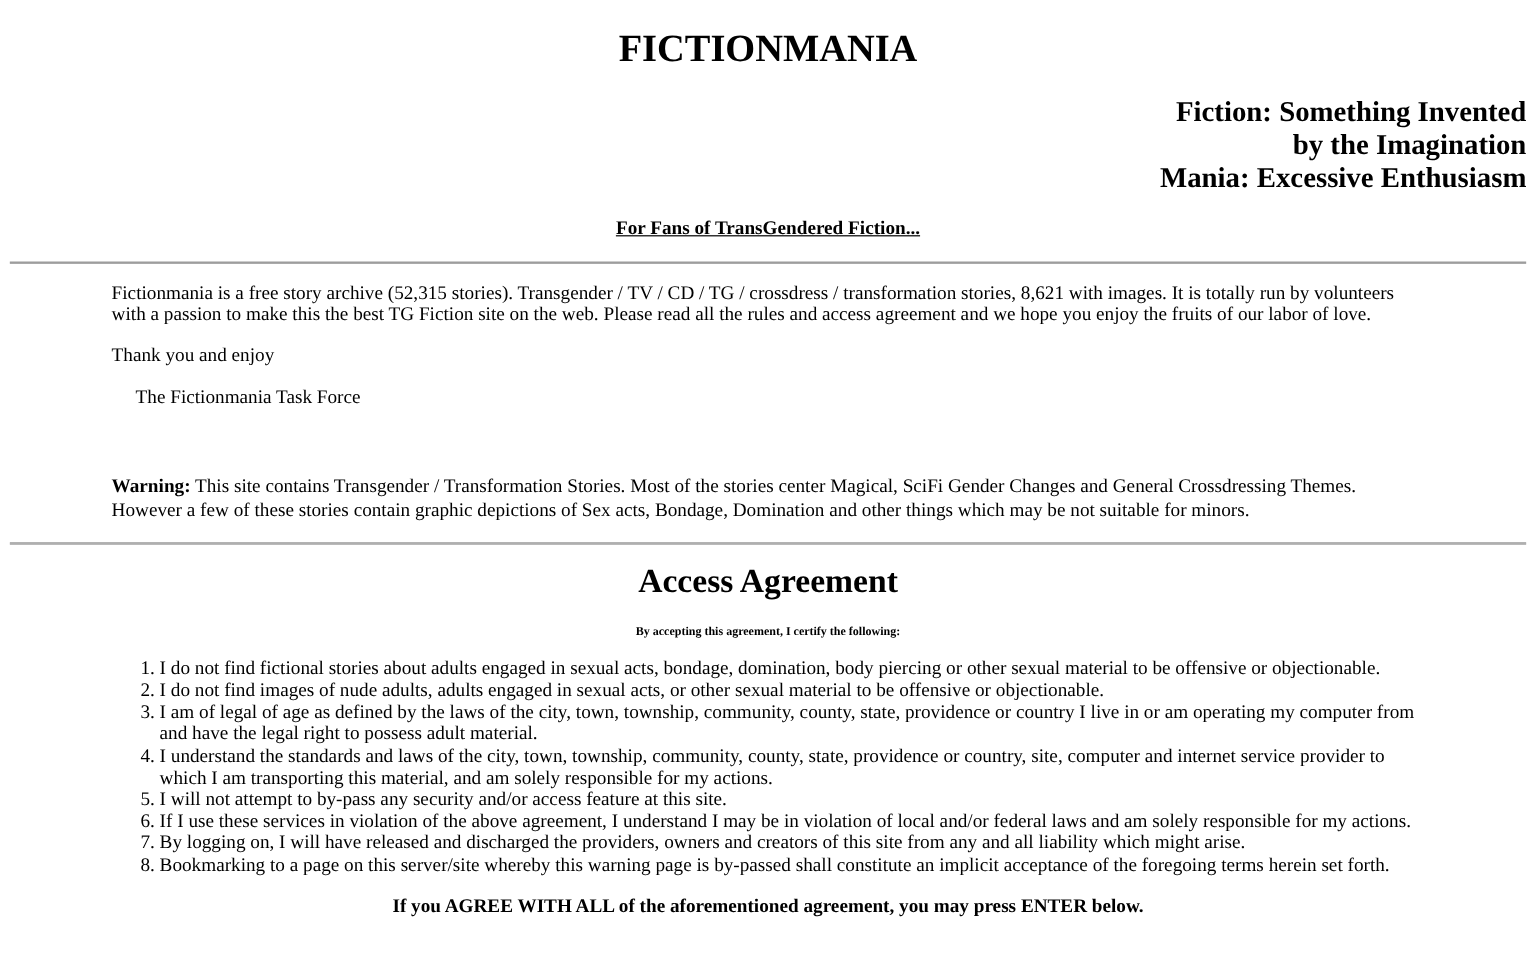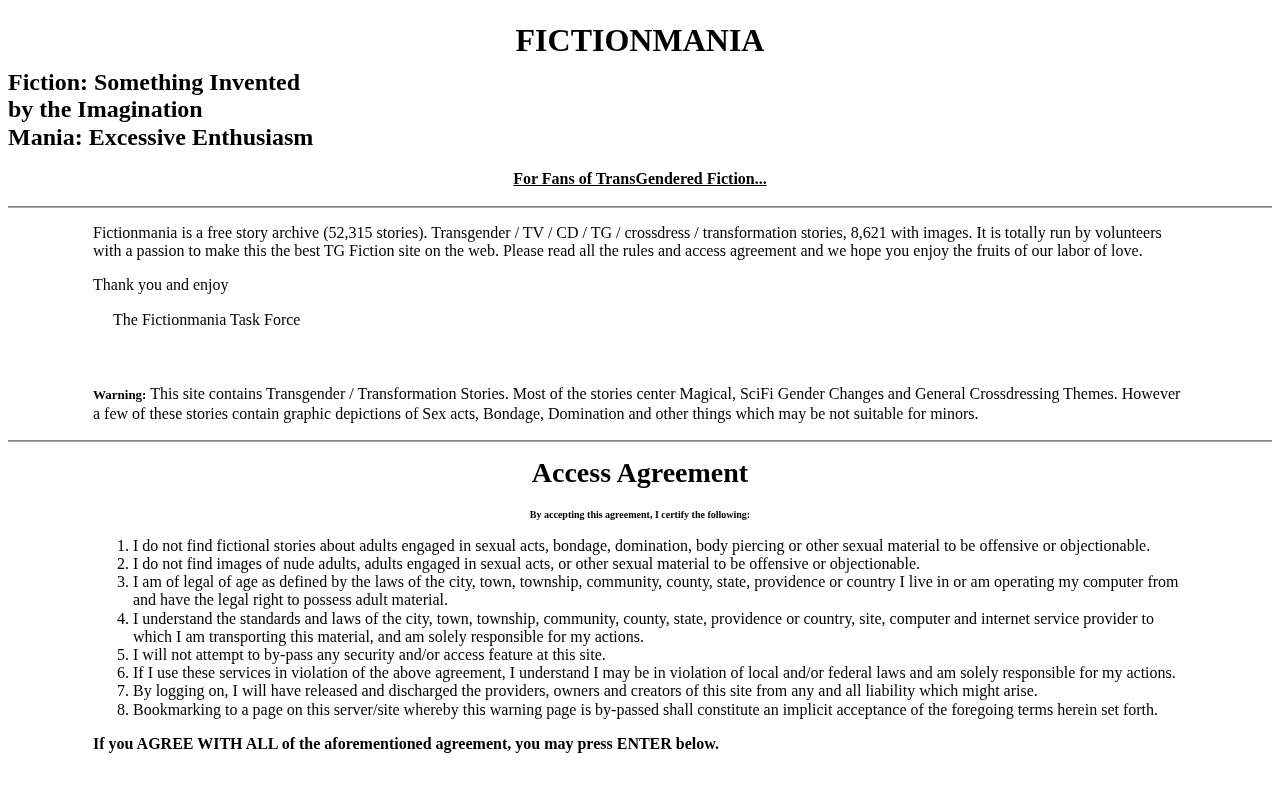--- a/index.html
+++ b/index.html
@@ -13,22 +13,22 @@
   h1.site-title {
     font-size: 32px;
     font-weight: bold;
     text-align: center;
     margin: 14px 0 0 0;
     line-height: 1.15;
   }
   h2.site-subtitle {
     font-size: 24px;
     font-weight: bold;
-    text-align: left;
-    margin: 10px 0 0 0;
+    text-align: right;
+    margin: 22px 0 0 0;
     line-height: 1.15;
   }
   h2.site-subtitle span { display: block; }
   h4.tagline {
     font-size: 16px;
     font-weight: bold;
     text-align: center;
     margin: 18px 0 0 0;
     line-height: 1.15;
     text-decoration: underline;
@@ -46,21 +46,21 @@
     padding: 0 85px;
   }
   .content p {
     margin: 16px 0;
     line-height: 1.14;
   }
   p.signature { font-weight: normal; margin-left: 20px; }
   p.warning-para { margin-top: 55px; line-height: 1.25; }
   .warning-label {
     font-weight: bold;
-    font-size: 13px;
+    font-size: 16px;
   }
 
   h2.agreement-heading {
     font-size: 28px;
     font-weight: bold;
     text-align: center;
     margin: 15px 0 0 0;
     line-height: 1.15;
   }
   h4.agreement-subheading {
@@ -71,21 +71,21 @@
     line-height: 1.15;
   }
   ol.agreement-list {
     margin: 16px 0;
     padding-left: 40px;
     line-height: 1.14;
   }
   ol.agreement-list li { margin: 0; }
   p.agreement-footer {
     font-weight: bold;
-    text-align: left;
+    text-align: center;
     margin: 16px 0;
   }
 </style>
 </head>
 <body>
 
 <h1 class="site-title">FICTIONMANIA</h1>
 
 <h2 class="site-subtitle">
   <span>Fiction: Something Invented</span>

